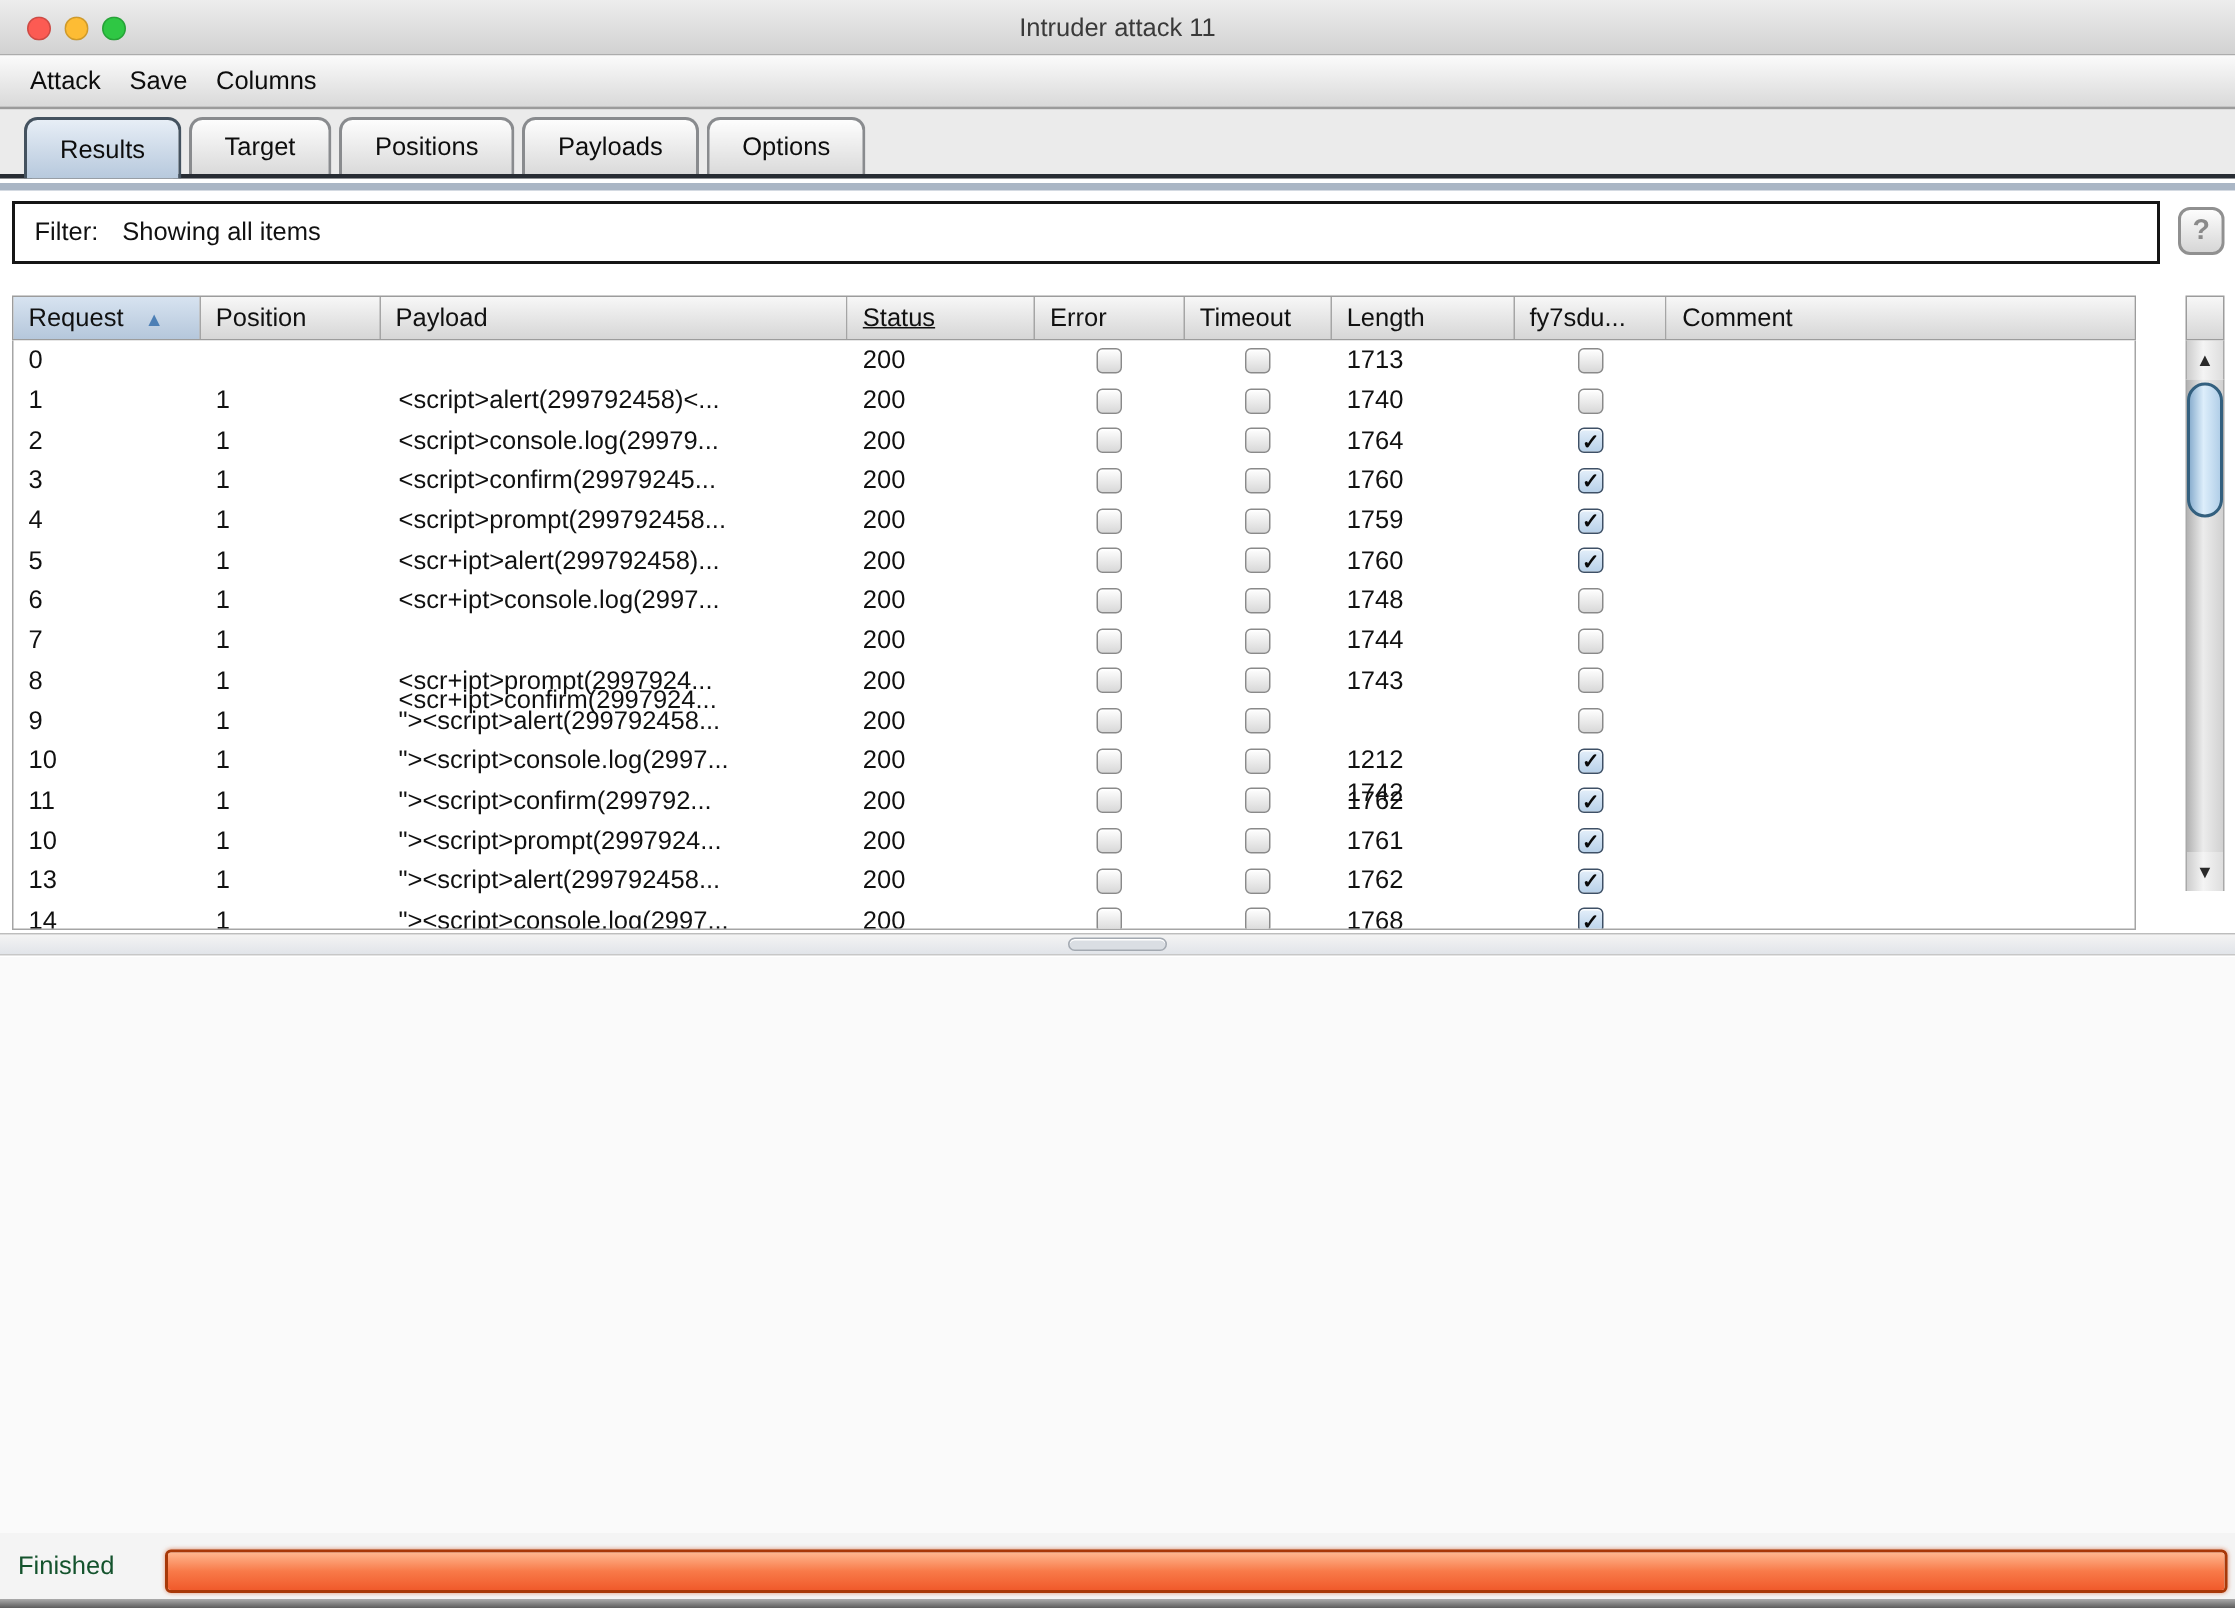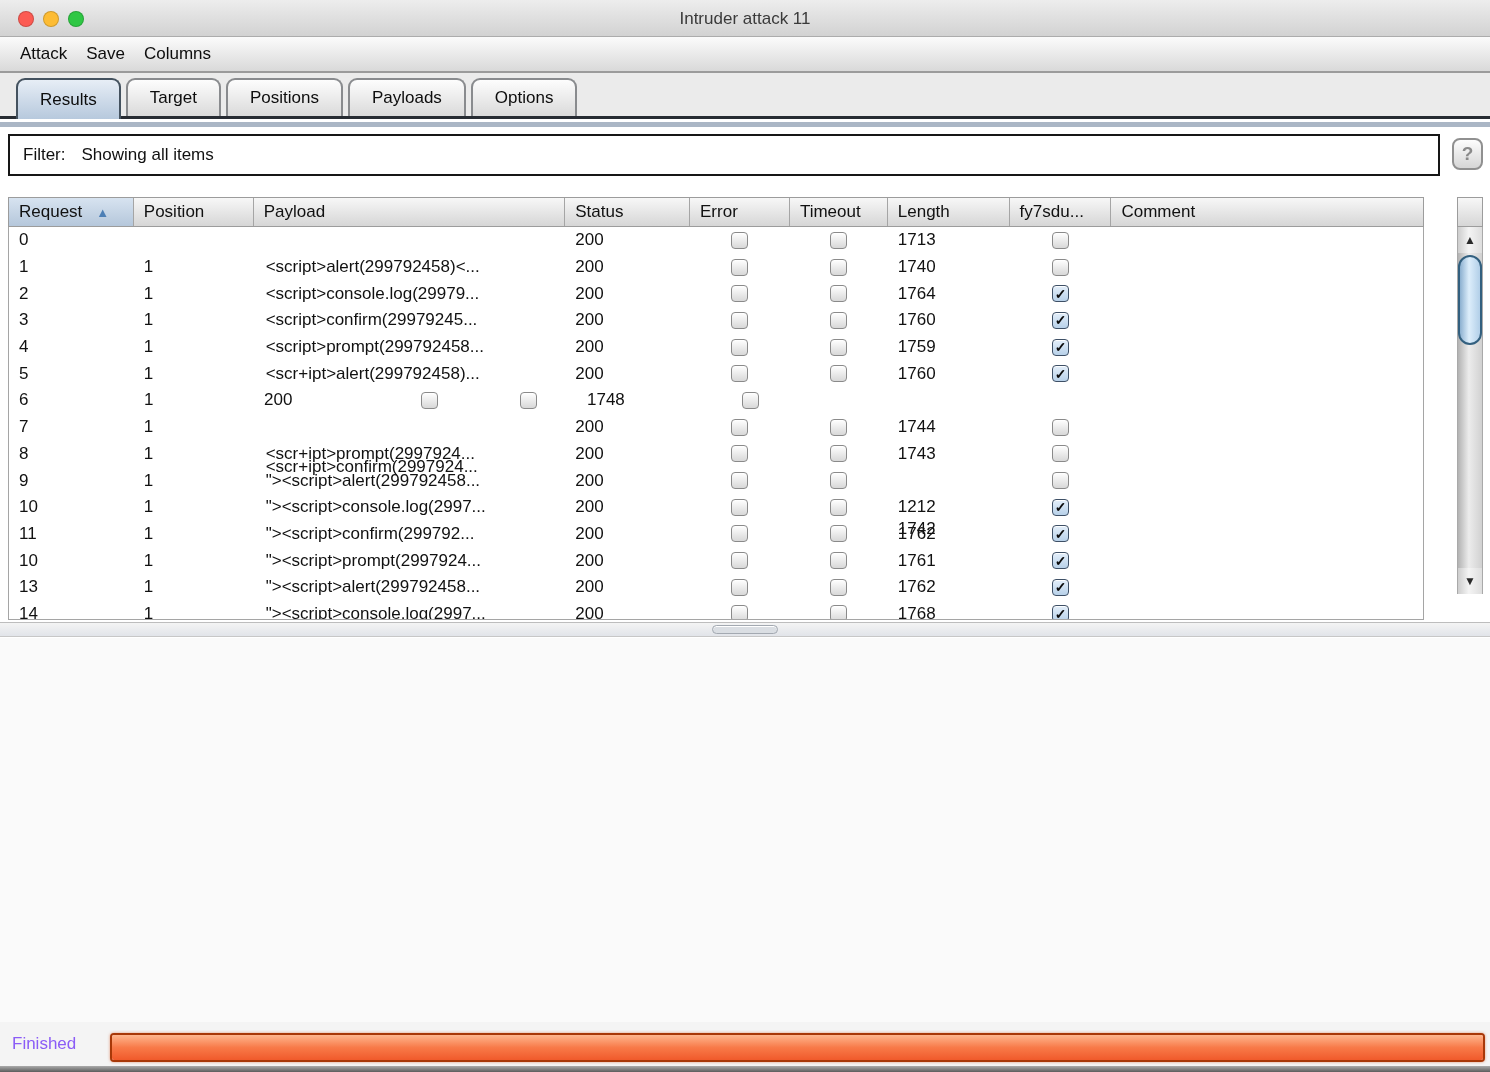--- a/index.html
+++ b/index.html
@@ -73,21 +73,21 @@
   
   .splitter { position:absolute; left:0; top:622px; width:100%; height:15px;
     background:linear-gradient(#f4f4f4,#e1e4e9); border-top:1px solid #bdbdbd; border-bottom:1px solid #c7c7c7;
     display:flex; align-items:center; justify-content:center; }
   .grip { width:66px; height:9px; border-radius:5px; background:#dadee3; border:1px solid #a3a9b1;
     box-shadow:inset 0 1px 0 #fff; }
   .lower-panel { position:absolute; left:0; top:638px; width:100%; height:384px; background:#fafafa; }
 
   
   .statusbar { position:absolute; left:0; top:1022px; width:100%; height:44px; background:#f4f4f4; }
-  .status-label { position:absolute; left:12px; top:0; line-height:44px; font-size:17px; color:#8b5cf6; }
+  .status-label { position:absolute; left:12px; top:0; line-height:44px; font-size:17px; color:#14532d; }
   .progress-track { position:absolute; left:110px; right:5px; top:11px; height:29px; border-radius:4px;
     border:2px solid #a83808; overflow:hidden; box-shadow:0 0 3px rgba(205,70,15,.55); background:#fbe0d4; }
   .progress-fill { height:100%; }
   .bottom-edge { position:absolute; left:0; top:1066px; width:100%; height:6px;
     background:linear-gradient(#ababab,#5c5c5c); }
 </style>
 </head>
 <body>
 
 <div class="window">
@@ -126,21 +126,21 @@
       <div class="th sorted" style="width: 125px;">
         <span>Request</span>
         <span class="sort-arrow">▲</span>
       </div>
       <div class="th" style="width: 120px;">
         <span>Position</span>
       </div>
       <div class="th" style="width: 312px;">
         <span>Payload</span>
       </div>
-      <div class="th" style="width: 125px;">
+      <div class="th" style="width: 125px; text-decoration: underline;">
         <span>Status</span>
       </div>
       <div class="th" style="width: 100px;">
         <span>Error</span>
       </div>
       <div class="th" style="width: 98px;">
         <span>Timeout</span>
       </div>
       <div class="th" style="width: 122px;">
         <span>Length</span>
@@ -259,20 +259,21 @@
         <div class="td check" style="width: 102px;">
           <span class="cb checked">
             <span>✓</span>
           </span>
         </div>
         <div class="td td-comment" style="width: 312px;"></div>
       </div>
       <div class="tr">
         <div class="td td-request" style="width: 125px;">6</div>
         <div class="td td-position" style="width: 120px;">1</div>
+        <div class="td td-payload" style="width: 312px;">&lt;scr+ipt&gt;console.log(2997...</div>
         <div class="td td-status" style="width: 125px;">200</div>
         <div class="td check" style="width: 100px;">
           <span class="cb"></span>
         </div>
         <div class="td check" style="width: 98px;">
           <span class="cb"></span>
         </div>
         <div class="td td-length" style="width: 122px;">1748</div>
         <div class="td check" style="width: 102px;">
           <span class="cb"></span>

